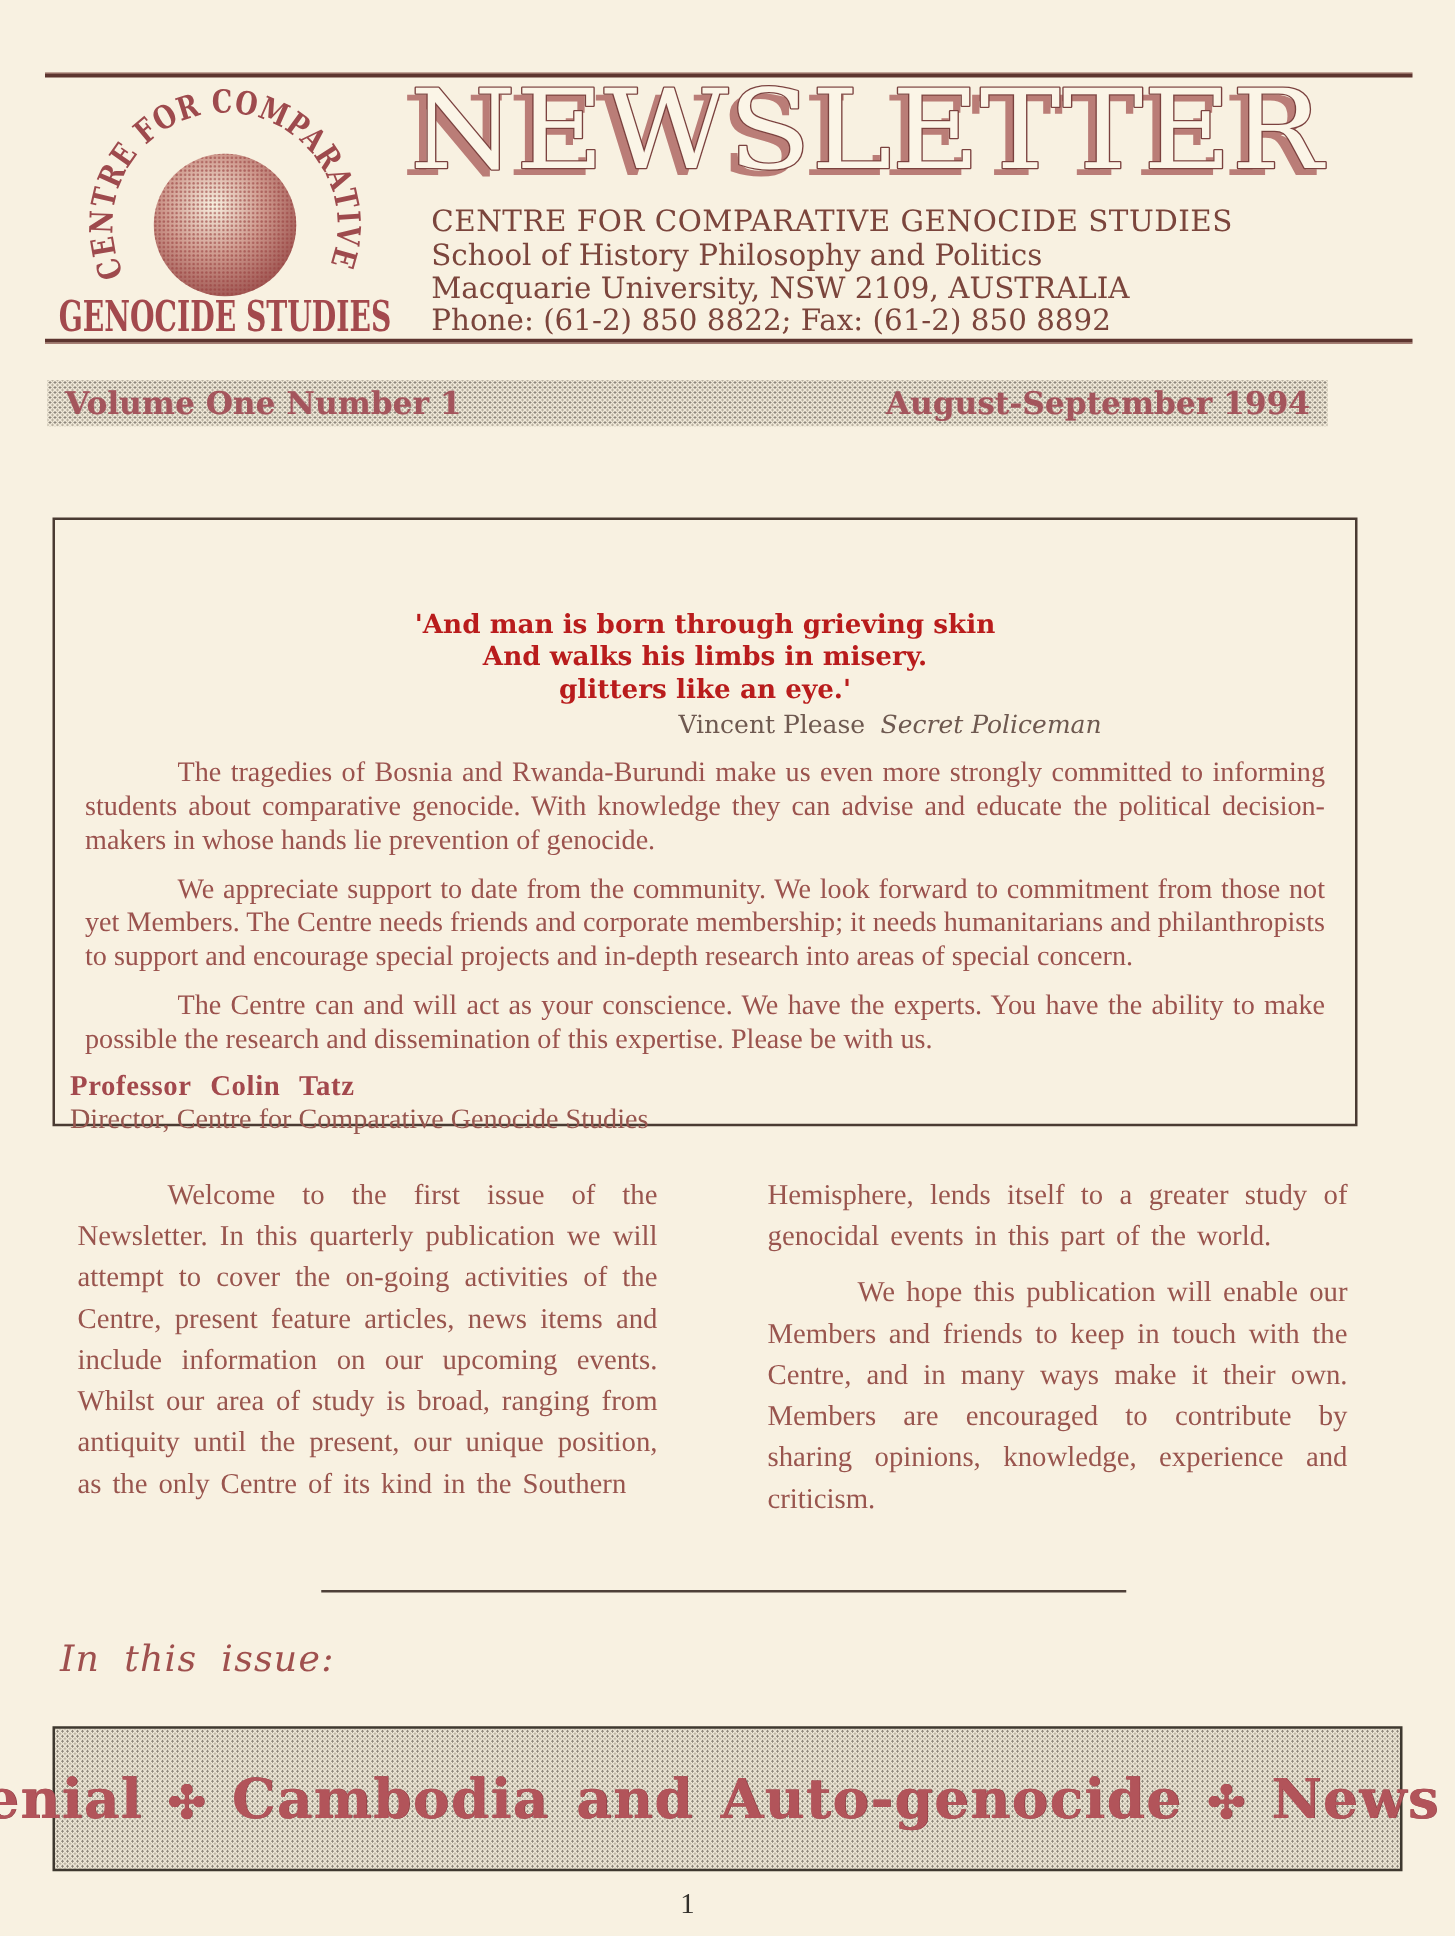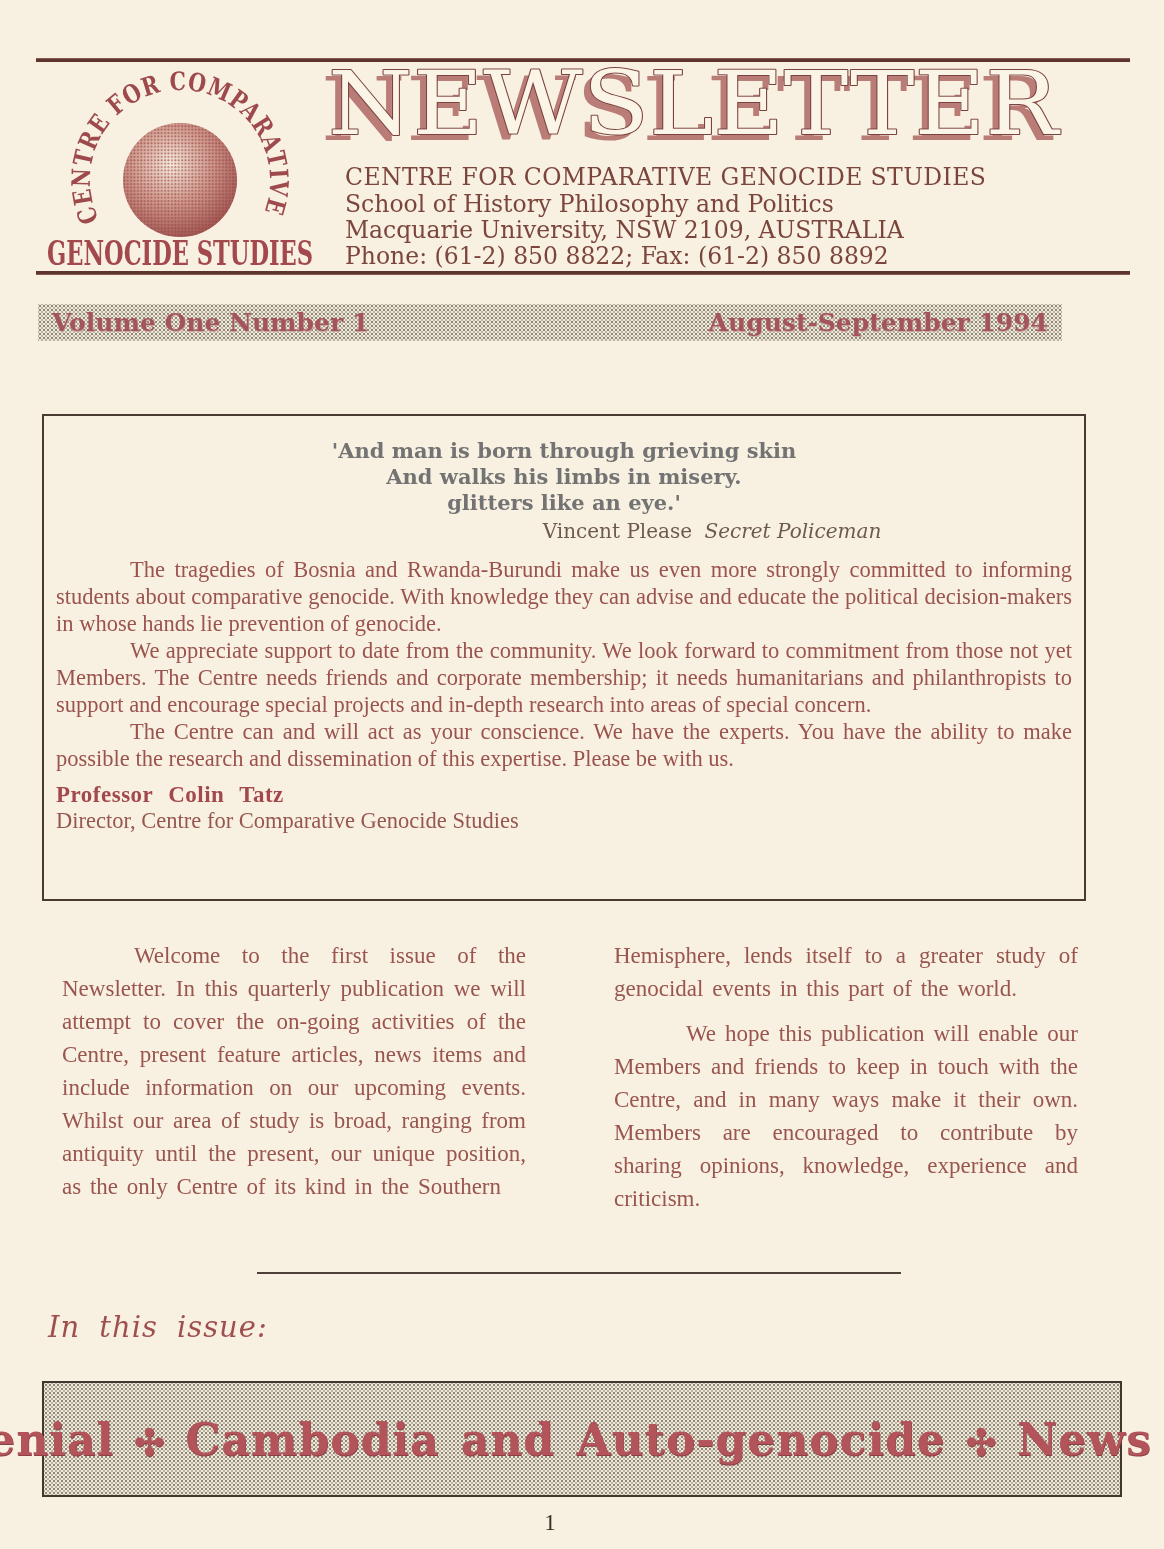--- a/index.html
+++ b/index.html
@@ -47,30 +47,30 @@
   }
 
   
   .director-box{
     position:absolute; left:42px; top:414px; width:1044px; height:487px;
     border:2px solid #4a3b32; box-sizing:border-box;
     padding:22px 12px 0 12px;
   }
   .poem{
     text-align:center; font-family:"DejaVu Serif", serif; font-weight:bold;
-    font-size:21px; line-height:26px; color:#737373;
+    font-size:21px; line-height:26px; color:#b91c1c;margin-top:48px;
   }
   .attribution{
     position:relative; left:148px; text-align:center; margin-top:3px;
     font-family:"DejaVu Serif", serif; font-size:20px; color:#6e5950;
   }
   .attribution .work{font-style:italic; margin-left:6px;}
   .dbox-paras{margin-top:13px; font-size:22.5px; line-height:27px;
     color:#9b534e; text-align:justify;}
-  .dbox-paras p{margin:0; text-indent:74px;}
+  .dbox-paras p{margin:12px; text-indent:74px;}
   .signature{margin-top:10px; line-height:26px;}
   .sig-name{font-weight:bold; font-size:23px; color:#a3494d; word-spacing:9px; letter-spacing:0.5px;}
   .sig-title{font-size:22.5px; color:#97564f;}
 
   
   .welcome-cols{
     position:absolute; left:50px; top:927px; width:1040px;
     display:flex; gap:64px;
   }
   .col{width:488px; font-size:23px; line-height:33px; color:#99554e;

